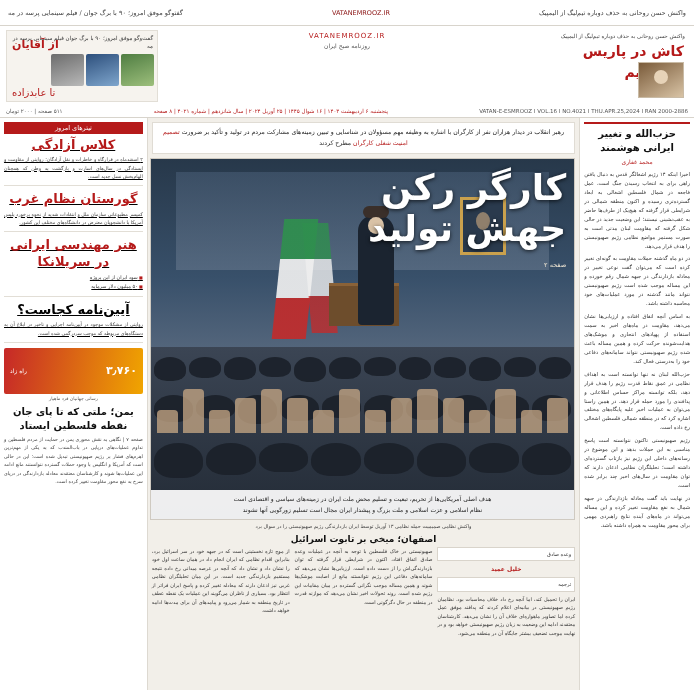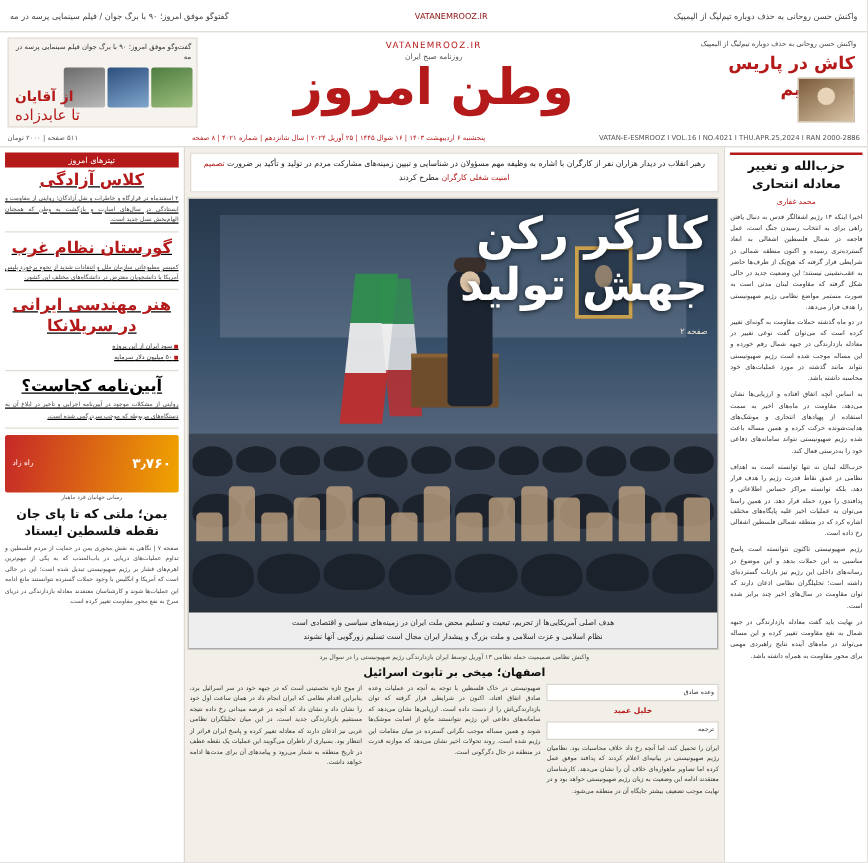--- a/index.html
+++ b/index.html
@@ -37,21 +37,21 @@
     width:33px;height:32px;border-radius:2px;
   }
   .ph-a{background:linear-gradient(160deg,#4f7d42,#9dbf7c);}
   .ph-b{background:linear-gradient(160deg,#2d4f7c,#7fa6cd);}
   .ph-c{background:linear-gradient(160deg,#6c6c6c,#b9b9b9);}
   .ml-head{
     position:absolute;left:0;bottom:2px;width:150px;text-align:left;
     padding-left:5px;box-sizing:border-box;
   }
   .ml-head .h1{font-size:11px;color:#b51a1a;font-weight:bold;line-height:1.2;}
-  .ml-head .h2{font-size:12px;color:#b51a1a;line-height:1.2;}
+  .ml-head .h2{font-size:10px;color:#b51a1a;line-height:1.2;margin-top:36px;}
 
   .mast-title{
     position:absolute;left:50%;top:6px;transform:translateX(-50%);
     text-align:center;width:300px;
   }
   .mast-title .site{font-size:7px;color:#b51a1a;letter-spacing:1px;}
   .mast-title .sub{font-size:6px;color:#555;margin-top:2px;}
   .mast-title .logo{
     font-size:40px;color:#b51a1a;font-weight:bold;line-height:1;
     margin-top:1px;letter-spacing:-1px;
@@ -253,21 +253,20 @@
       </div>
       <div class="ml-head">
         <div class="h1">از آقایان</div>
         <div class="h2">تا عابدزاده</div>
       </div>
     </div>
 
     <div class="mast-title">
       <div class="site">VATANEMROOZ.IR</div>
       <div class="sub">روزنامه صبح ایران</div>
-      <div class="logo">وطن امروز</div>
     </div>
 
     <div class="mast-right">
       <div class="mr-line">واکنش حسن روحانی به حذف دوباره تیم‌لیگ از الیمپیک</div>
       <div class="mr-head">کاش در پاریس</div>
       <div class="mr-head">می‌دیدیم</div>
       <div class="mr-photo">
           <div class="face"></div>
         </div>
     </div>
@@ -276,21 +275,21 @@
   <div class="datebar">
     <div>VATAN-E-ESMROOZ I VOL.16 I NO.4021 I THU.APR.25,2024 I RAN 2000-2886</div>
     <div class="dots">پنجشنبه ۶ اردیبهشت ۱۴۰۳ | ۱۶ شوال ۱۴۴۵ | ۲۵ آوریل ۲۰۲۴ | سال شانزدهم | شماره ۴۰۲۱ | ۸ صفحه</div>
     <div>۵۱۱ صفحه | ۲۰۰۰ تومان</div>
   </div>
 
   <div class="body">
 
     <div class="col-right">
       <div class="op-rule"></div>
-      <div class="op-title">حزب‌الله و تغییر معادله انتحاری</div>
+      <div class="op-title">حزب‌الله و تغییر ایرانی هوشمند</div>
       <div class="op-author">محمد غفاری</div>
       <div class="op-body">
         <p>اخیرا اینکه ۱۴ رژیم اشغالگر قدس به دنبال یافتن راهی برای به انتخاب رسیدن جنگ است، عمل فاجعه در شمال فلسطین اشغالی به ابعاد گسترده‌تری رسیده و اکنون منطقه شمالی در شرایطی قرار گرفته که هیچ‌یک از طرف‌ها حاضر به عقب‌نشینی نیستند؛ این وضعیت جدید در حالی شکل گرفته که مقاومت لبنان مدتی است به صورت مستمر مواضع نظامی رژیم صهیونیستی را هدف قرار می‌دهد.</p>
         <p>در دو ماه گذشته حملات مقاومت به گونه‌ای تغییر کرده است که می‌توان گفت نوعی تغییر در معادله بازدارندگی در جبهه شمال رقم خورده و این مساله موجب شده است رژیم صهیونیستی نتواند مانند گذشته در مورد عملیات‌های خود محاسبه داشته باشد.</p>
         <p>به اساس آنچه اتفاق افتاده و ارزیابی‌ها نشان می‌دهد، مقاومت در ماه‌های اخیر به سمت استفاده از پهپادهای انتحاری و موشک‌های هدایت‌شونده حرکت کرده و همین مساله باعث شده رژیم صهیونیستی نتواند سامانه‌های دفاعی خود را به‌درستی فعال کند.</p>
         <p>حزب‌الله لبنان نه تنها توانسته است به اهداف نظامی در عمق نقاط قدرت رژیم را هدف قرار دهد، بلکه توانسته مراکز حساس اطلاعاتی و پدافندی را مورد حمله قرار دهد. در همین راستا می‌توان به عملیات اخیر علیه پایگاه‌های مختلف اشاره کرد که در منطقه شمالی فلسطین اشغالی رخ داده است.</p>
         <p>رژیم صهیونیستی تاکنون نتوانسته است پاسخ مناسبی به این حملات بدهد و این موضوع در رسانه‌های داخلی این رژیم نیز بازتاب گسترده‌ای داشته است؛ تحلیلگران نظامی اذعان دارند که توان مقاومت در سال‌های اخیر چند برابر شده است.</p>
         <p>در نهایت باید گفت معادله بازدارندگی در جبهه شمال به نفع مقاومت تغییر کرده و این مساله می‌تواند در ماه‌های آینده نتایج راهبردی مهمی برای محور مقاومت به همراه داشته باشد.</p>
       </div>
     </div>

